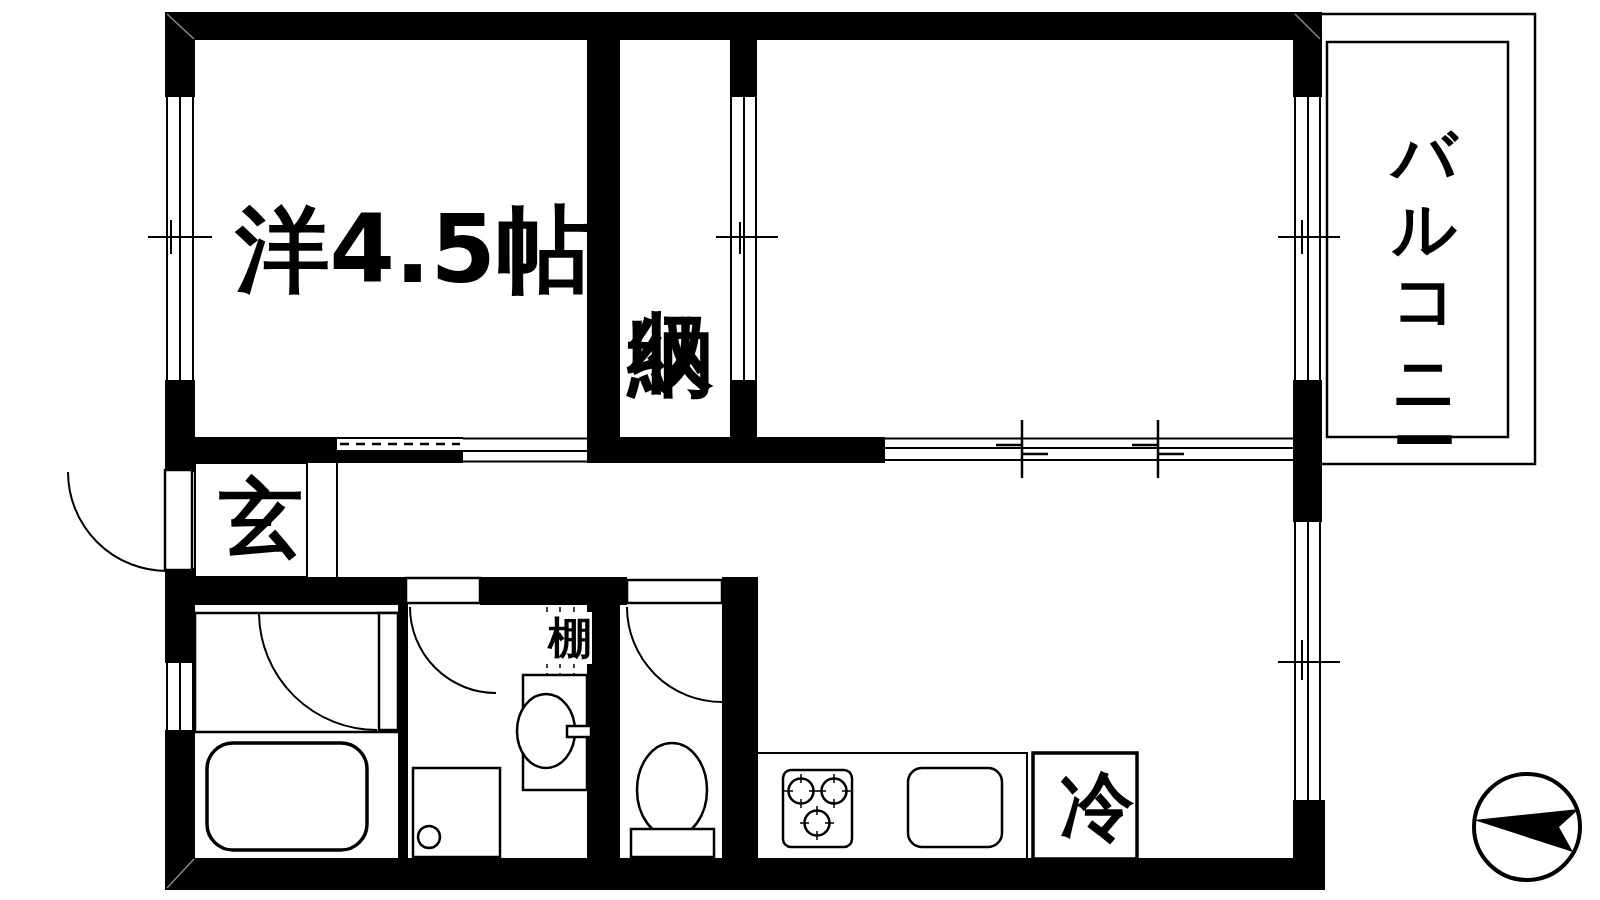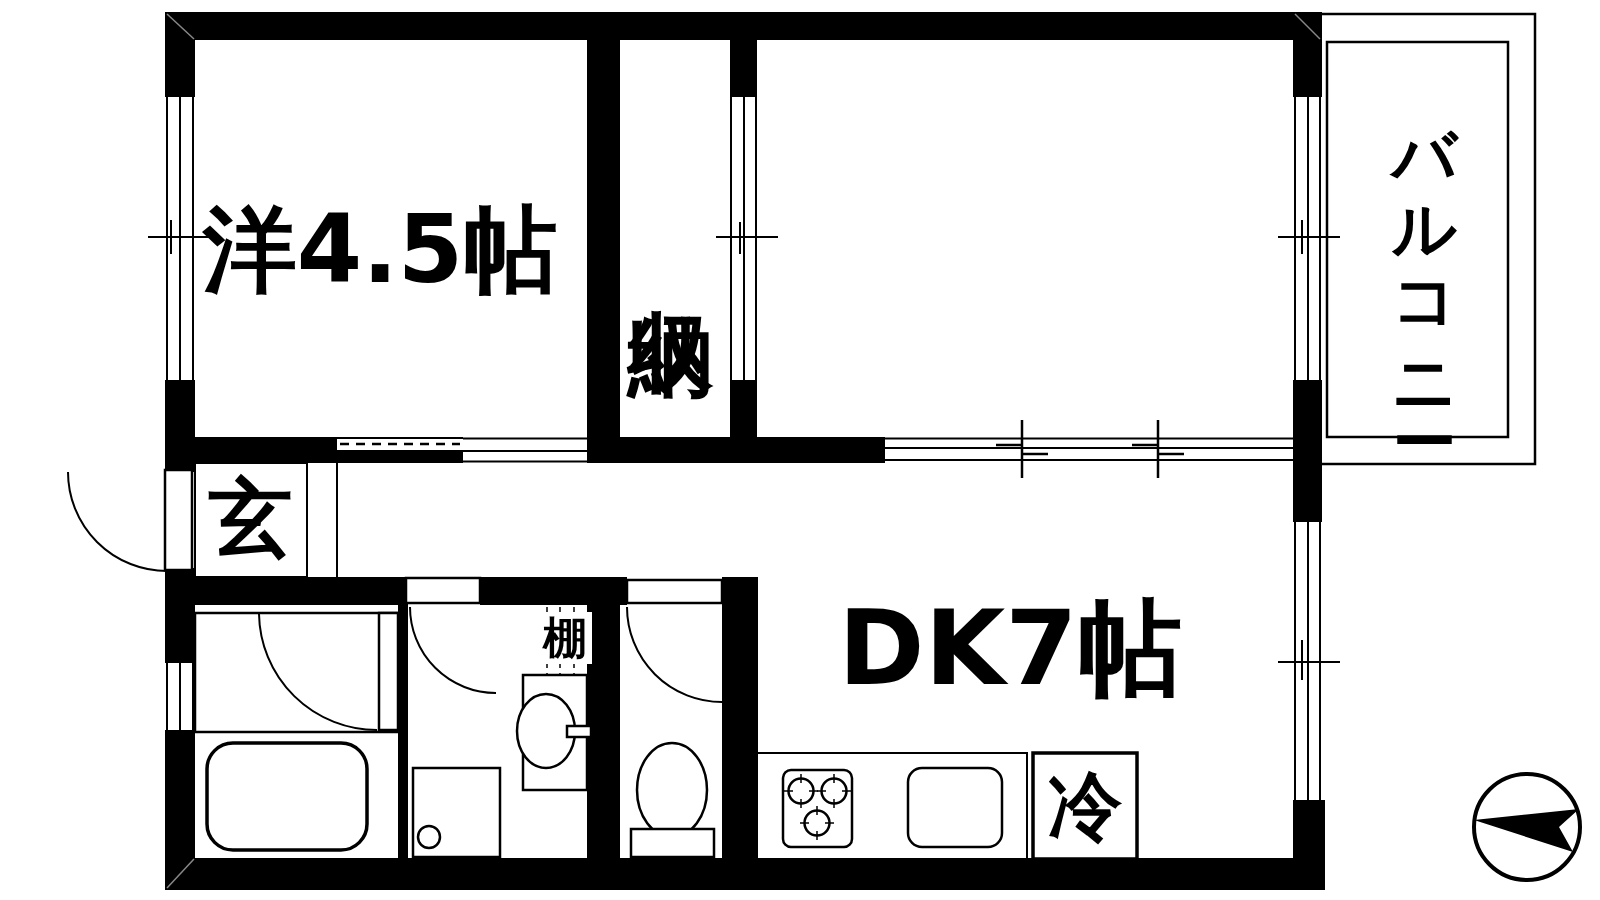--- a/index.html
+++ b/index.html
@@ -1,20 +1,20 @@
 <!DOCTYPE html>
 <html><head>
 <meta charset="utf-8">
 <style>
   html,body{margin:0;padding:0;background:#ffffff;}
   #stage{position:relative;width:1600px;height:900px;background:#ffffff;overflow:hidden;
          font-family:"DejaVu Sans","Liberation Sans",sans-serif;}
   .lbl{position:absolute;color:#000;font-weight:700;white-space:nowrap;
        font-family:"DejaVu Sans","Liberation Sans",sans-serif;}
-  .h{text-align:center;}
+  .h{text-align:right;}
   .v{writing-mode:vertical-rl;text-align:center;}
   svg{position:absolute;left:0;top:0;}
 </style>
 </head>
 <body>
 
 <div id="stage">
   <svg width="1600" height="900" viewBox="0 0 1600 900">
 
     <g>
@@ -190,18 +190,17 @@
 
   <div class="lbl h" style="left:170px;top:192px;width:420px;height:115px;line-height:115px;font-size:94px;">洋4.5帖</div>
 
   <div class="lbl v" style="left:622px;top:132px;width:100px;height:230px;line-height:100px;font-size:86px;letter-spacing:8px;">収納</div>
 
 
   <div class="lbl v" style="left:1383px;top:52px;width:84px;height:395px;line-height:84px;font-size:64px;letter-spacing:8px;">バルコニー</div>
 
   <div class="lbl h" style="left:198px;top:466px;width:105px;height:105px;line-height:105px;font-size:84px;">玄</div>
 
-  <div class="lbl h" style="left:835px;top:578px;width:350px;height:140px;line-height:140px;font-size:104px;">DK7帖</div>
 
   <div class="lbl h" style="left:1036px;top:756px;width:98px;height:100px;line-height:100px;font-size:74px;">冷</div>
 
   <div class="lbl h" style="left:538px;top:612px;width:54px;height:52px;line-height:52px;font-size:44px;background:#ffffff;">棚</div>
 </div>
 
 </body></html>

